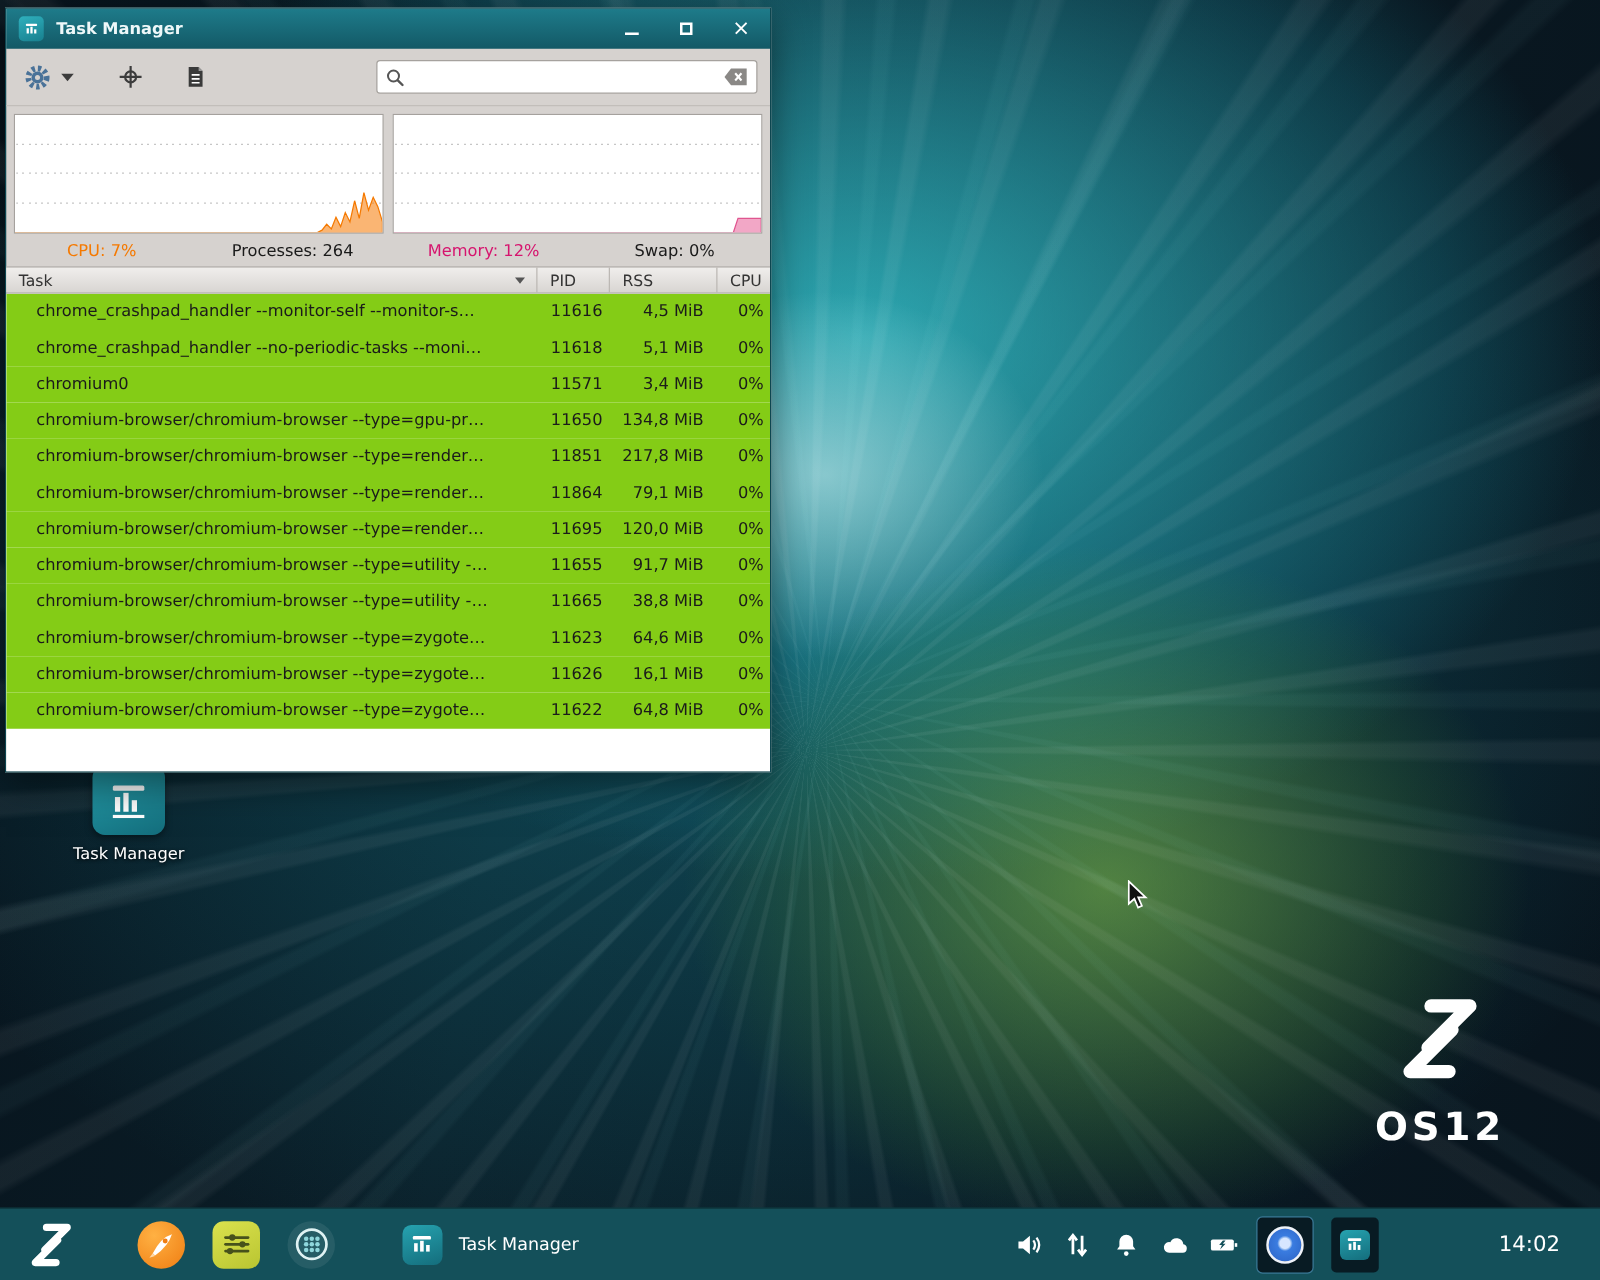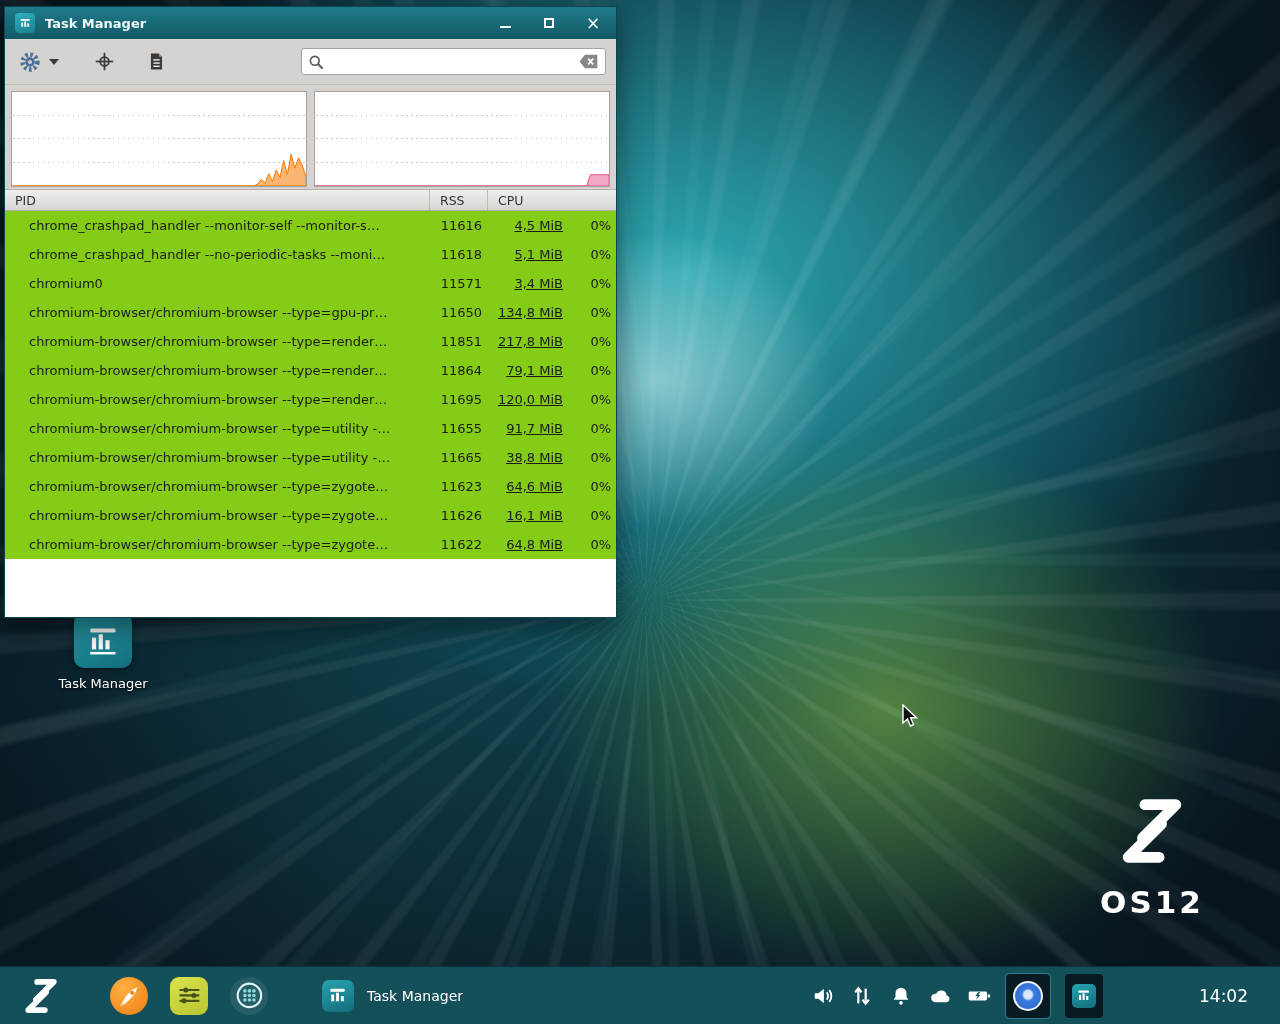--- a/index.html
+++ b/index.html
@@ -79,21 +79,21 @@
            font-size:12.5px; color:#333; }
   .th { display:flex; align-items:center; padding-left:10px; }
   .th + .th { border-left:1px solid #bcb8b4; }
   .th-task { justify-content:space-between; padding-right:9px; }
   .sort-caret { width:0; height:0; border-left:4px solid transparent; border-right:4px solid transparent; border-top:5px solid #555; }
   .tbody { flex:1; background:#fff; overflow:hidden; }
   .prow { display:grid; grid-template-columns:1fr 58px 86px 43px; height:29px; align-items:center; font-size:13px; color:#1b1b1b; background:#84cc16; }
   .pcell { white-space:nowrap; overflow:hidden; }
   .c-task { padding-left:24px; }
   .c-pid { text-align:right; padding-right:5px; }
-  .c-rss { text-align:right; padding-right:10px;text-decoration:underline; }
+  .c-rss { text-align:right; padding-right:10px; }
   .c-cpu { text-align:right; padding-right:5px; }
 
   
   .legendbar { height:30px; flex:0 0 30px; display:flex; align-items:center; gap:30px; padding-left:190px; background:#d6d2cf; border-top:1px solid #b5b1ae; font-size:13px; color:#1a1a1a; }
   .legend-item { display:flex; align-items:center; gap:6px; white-space:nowrap; }
   .swatch { width:14px; height:14px; border:1px solid rgba(0,0,0,0.25); }
 
   
   .taskbar { position:absolute; left:0; bottom:0; width:1280px; height:58px; background:#14505a; border-top:1px solid rgba(0,0,0,0.35);
              display:flex; align-items:center; z-index:40; color:#fff; }
@@ -229,22 +229,40 @@
       <div class="pane">
         <div class="gl" style="top:24%"></div>
         <div class="gl" style="top:49%"></div>
         <div class="gl" style="top:74%"></div>
         <svg class="area" viewBox="0 0 100 100" preserveAspectRatio="none">
           <path vector-effect="non-scaling-stroke" stroke-width="1" d="M0,100 L0.00,100.00 L1.27,100.00 L2.53,100.00 L3.80,100.00 L5.06,100.00 L6.33,100.00 L7.59,100.00 L8.86,100.00 L10.13,100.00 L11.39,100.00 L12.66,100.00 L13.92,100.00 L15.19,100.00 L16.46,100.00 L17.72,100.00 L18.99,100.00 L20.25,100.00 L21.52,100.00 L22.78,100.00 L24.05,100.00 L25.32,100.00 L26.58,100.00 L27.85,100.00 L29.11,100.00 L30.38,100.00 L31.65,100.00 L32.91,100.00 L34.18,100.00 L35.44,100.00 L36.71,100.00 L37.97,100.00 L39.24,100.00 L40.51,100.00 L41.77,100.00 L43.04,100.00 L44.30,100.00 L45.57,100.00 L46.84,100.00 L48.10,100.00 L49.37,100.00 L50.63,100.00 L51.90,100.00 L53.16,100.00 L54.43,100.00 L55.70,100.00 L56.96,100.00 L58.23,100.00 L59.49,100.00 L60.76,100.00 L62.03,100.00 L63.29,100.00 L64.56,100.00 L65.82,100.00 L67.09,100.00 L68.35,100.00 L69.62,100.00 L70.89,100.00 L72.15,100.00 L73.42,100.00 L74.68,100.00 L75.95,100.00 L77.22,100.00 L78.48,100.00 L79.75,100.00 L81.01,100.00 L82.28,100.00 L83.54,100.00 L84.81,100.00 L86.08,100.00 L87.34,100.00 L88.61,100.00 L89.87,100.00 L91.14,100.00 L92.41,100.00 L93.67,88.00 L94.94,88.00 L96.20,88.00 L97.47,88.00 L98.73,88.00 L100.00,88.00 L100,100 Z" style="fill: rgb(242, 167, 198); stroke: rgb(224, 85, 143);"></path>
         </svg>
       </div>
     </div>
 
+    <div class="stats">
+      <div class="stat" style="color: rgb(245, 121, 0);">
+        <span>CPU:</span> <span>7%</span>
+      </div>
+      <div class="stat" style="color: rgb(26, 26, 26);">
+        <span>Processes:</span> <span>264</span>
+      </div>
+      <div class="stat" style="color: rgb(214, 20, 110);">
+        <span>Memory:</span> <span>12%</span>
+      </div>
+      <div class="stat" style="color: rgb(26, 26, 26);">
+        <span>Swap:</span> <span>0%</span>
+      </div>
+    </div>
 
     <div class="thead">
+      <div class="th th-task">
+        <span>Task</span>
+        <span class="sort-caret"></span>
+      </div>
       <div class="th">
           <span>PID</span>
         </div>
       <div class="th">
           <span>RSS</span>
         </div>
       <div class="th">
           <span>CPU</span>
         </div>
     </div>

